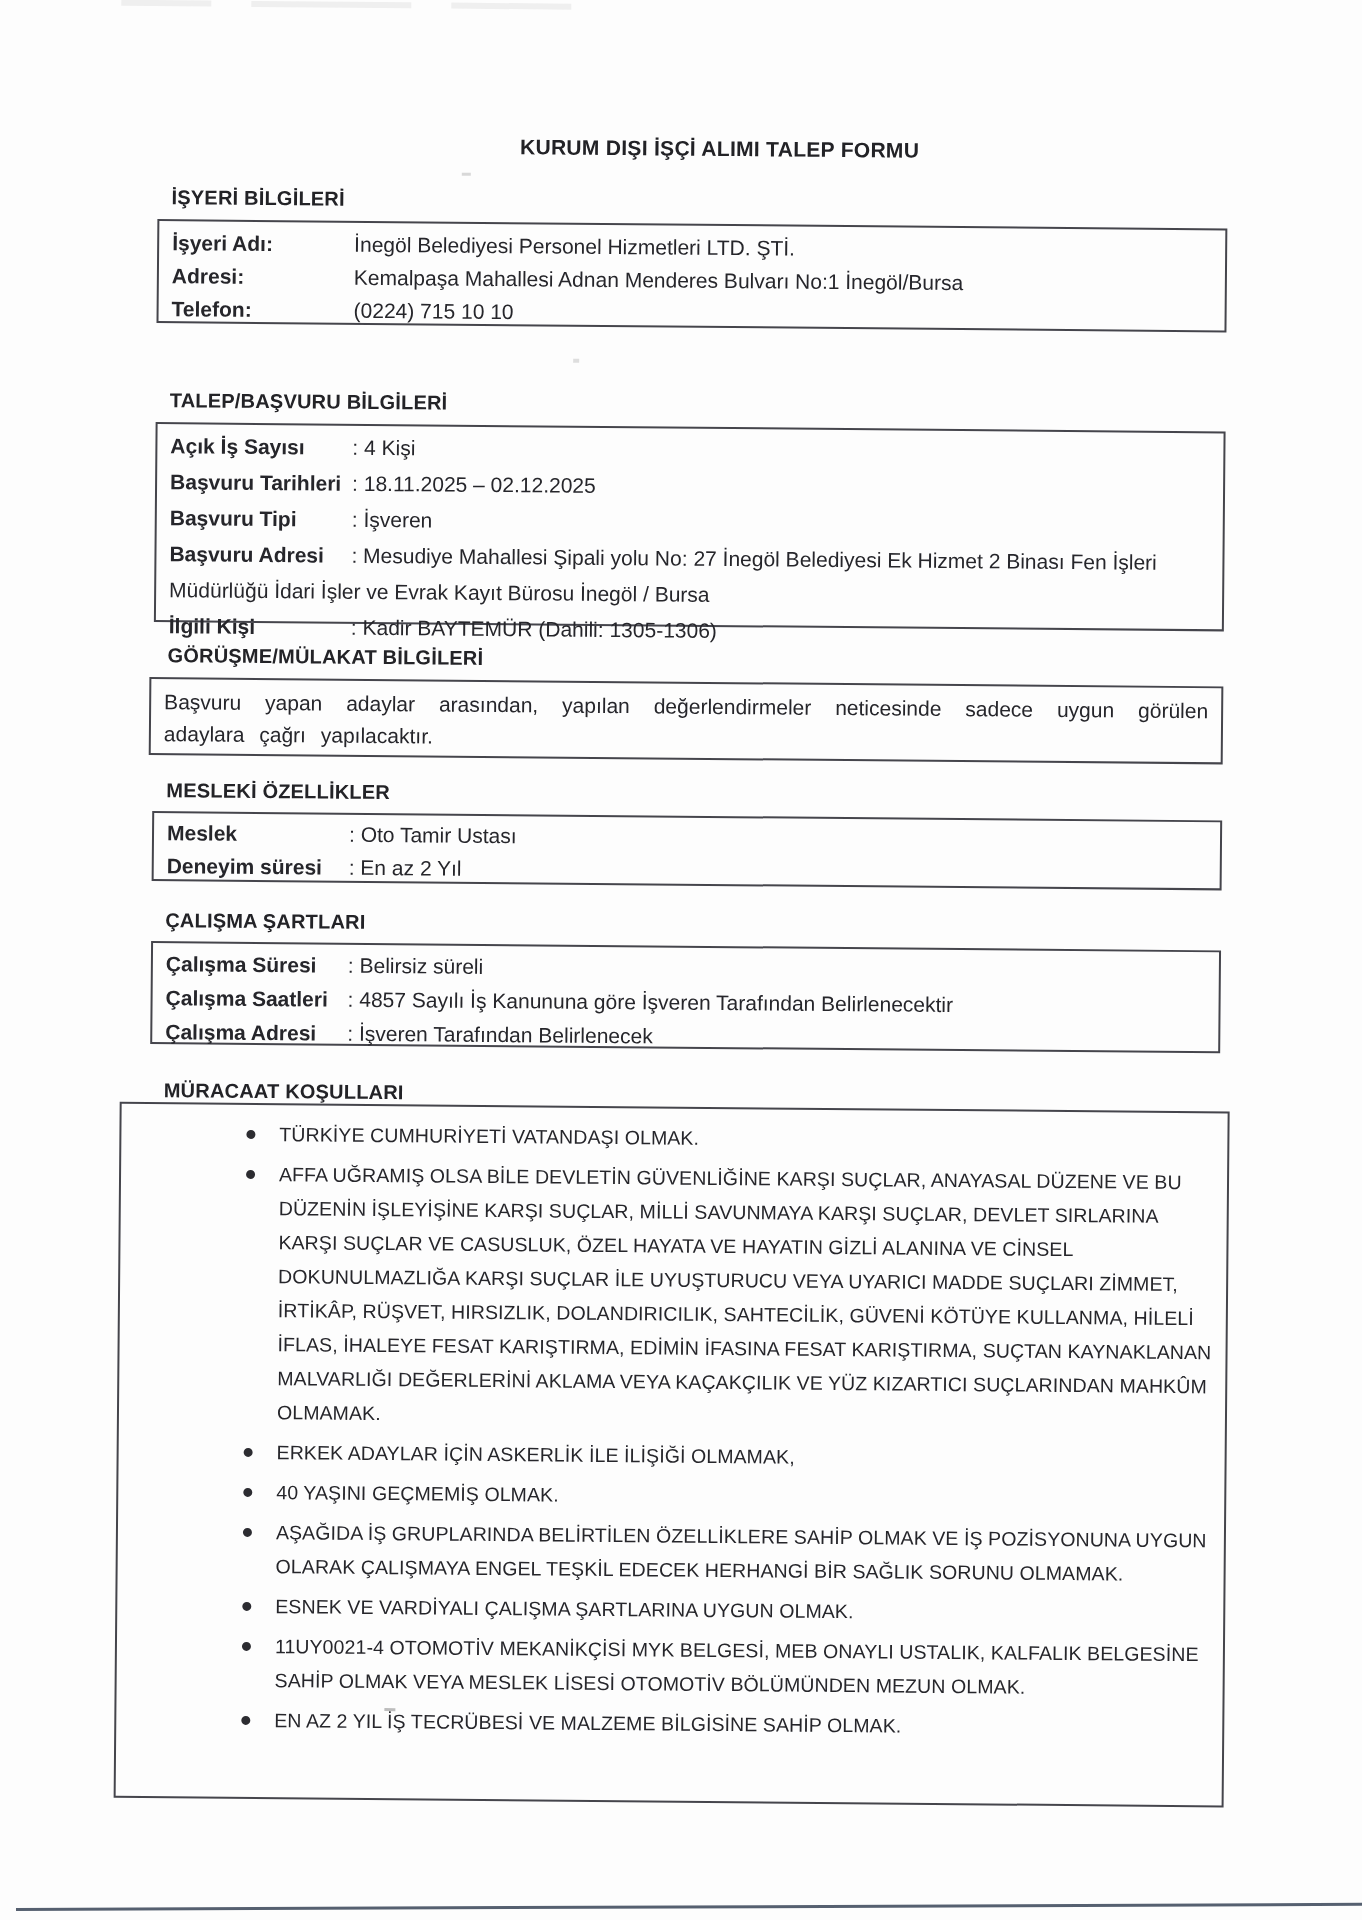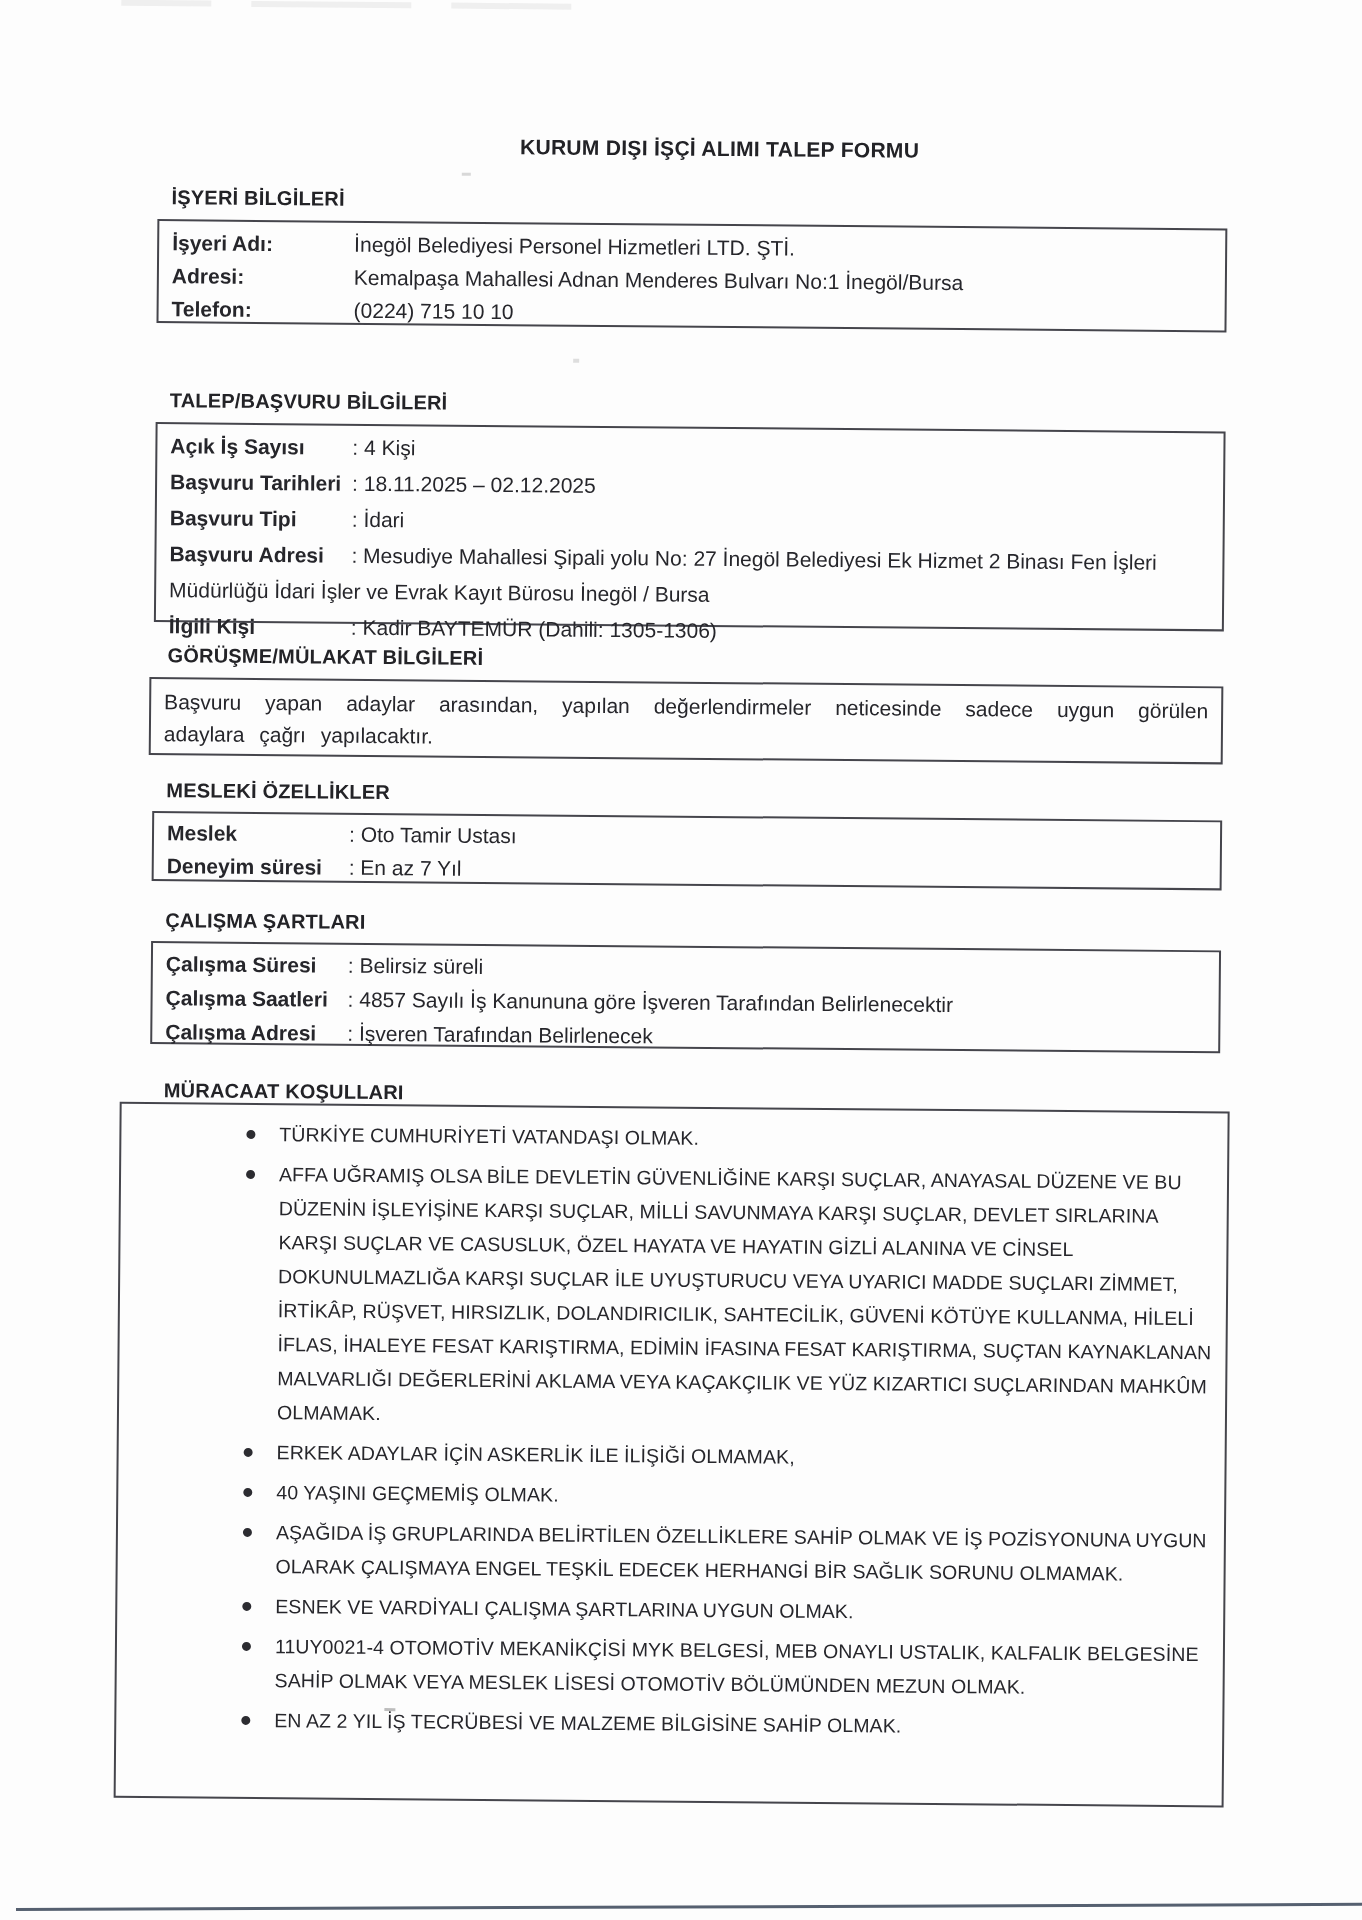--- a/index.html
+++ b/index.html
@@ -96,42 +96,42 @@
 
   <div class="sec-heading" style="top:389px">TALEP/BAŞVURU BİLGİLERİ</div>
   <div class="box" id="box-talep">
     <div class="row">
       <span class="lbl">Açık İş Sayısı</span><span class="val">: 4 Kişi</span>
     </div>
     <div class="row">
       <span class="lbl">Başvuru Tarihleri</span><span class="val">: 18.11.2025 – 02.12.2025</span>
     </div>
     <div class="row">
-      <span class="lbl">Başvuru Tipi</span><span class="val">: İdari</span>
+      <span class="lbl">Başvuru Tipi</span><span class="val">: İşveren</span>
     </div>
     <div class="row">
       <span class="lbl">Başvuru Adresi</span><span class="val">: Mesudiye Mahallesi Şipali yolu No: 27 İnegöl Belediyesi Ek Hizmet 2 Binası Fen İşleri Müdürlüğü İdari İşler ve Evrak Kayıt Bürosu İnegöl / Bursa</span>
     </div>
     <div class="row">
       <span class="lbl">İlgili Kişi</span><span class="val">: Kadir BAYTEMÜR (Dahili: 1305-1306)</span>
     </div>
   </div>
 
   <div class="sec-heading" style="top:644px">GÖRÜŞME/MÜLAKAT BİLGİLERİ</div>
   <div class="box" id="box-gorusme">
     <span>Başvuru yapan adaylar arasından, yapılan değerlendirmeler neticesinde sadece uygun görülen adaylara çağrı yapılacaktır.</span>
   </div>
 
   <div class="sec-heading" style="top:779px">MESLEKİ ÖZELLİKLER</div>
   <div class="box" id="box-mesleki">
     <div class="row">
       <span class="lbl">Meslek</span><span class="val">: Oto Tamir Ustası</span>
     </div>
     <div class="row">
-      <span class="lbl">Deneyim süresi</span><span class="val">: En az 7 Yıl</span>
+      <span class="lbl">Deneyim süresi</span><span class="val">: En az 2 Yıl</span>
     </div>
   </div>
 
   <div class="sec-heading" style="top:909px">ÇALIŞMA ŞARTLARI</div>
   <div class="box" id="box-calisma">
     <div class="row">
       <span class="lbl">Çalışma Süresi</span><span class="val">: Belirsiz süreli</span>
     </div>
     <div class="row">
       <span class="lbl">Çalışma Saatleri</span><span class="val">: 4857 Sayılı İş Kanununa göre İşveren Tarafından Belirlenecektir</span>

